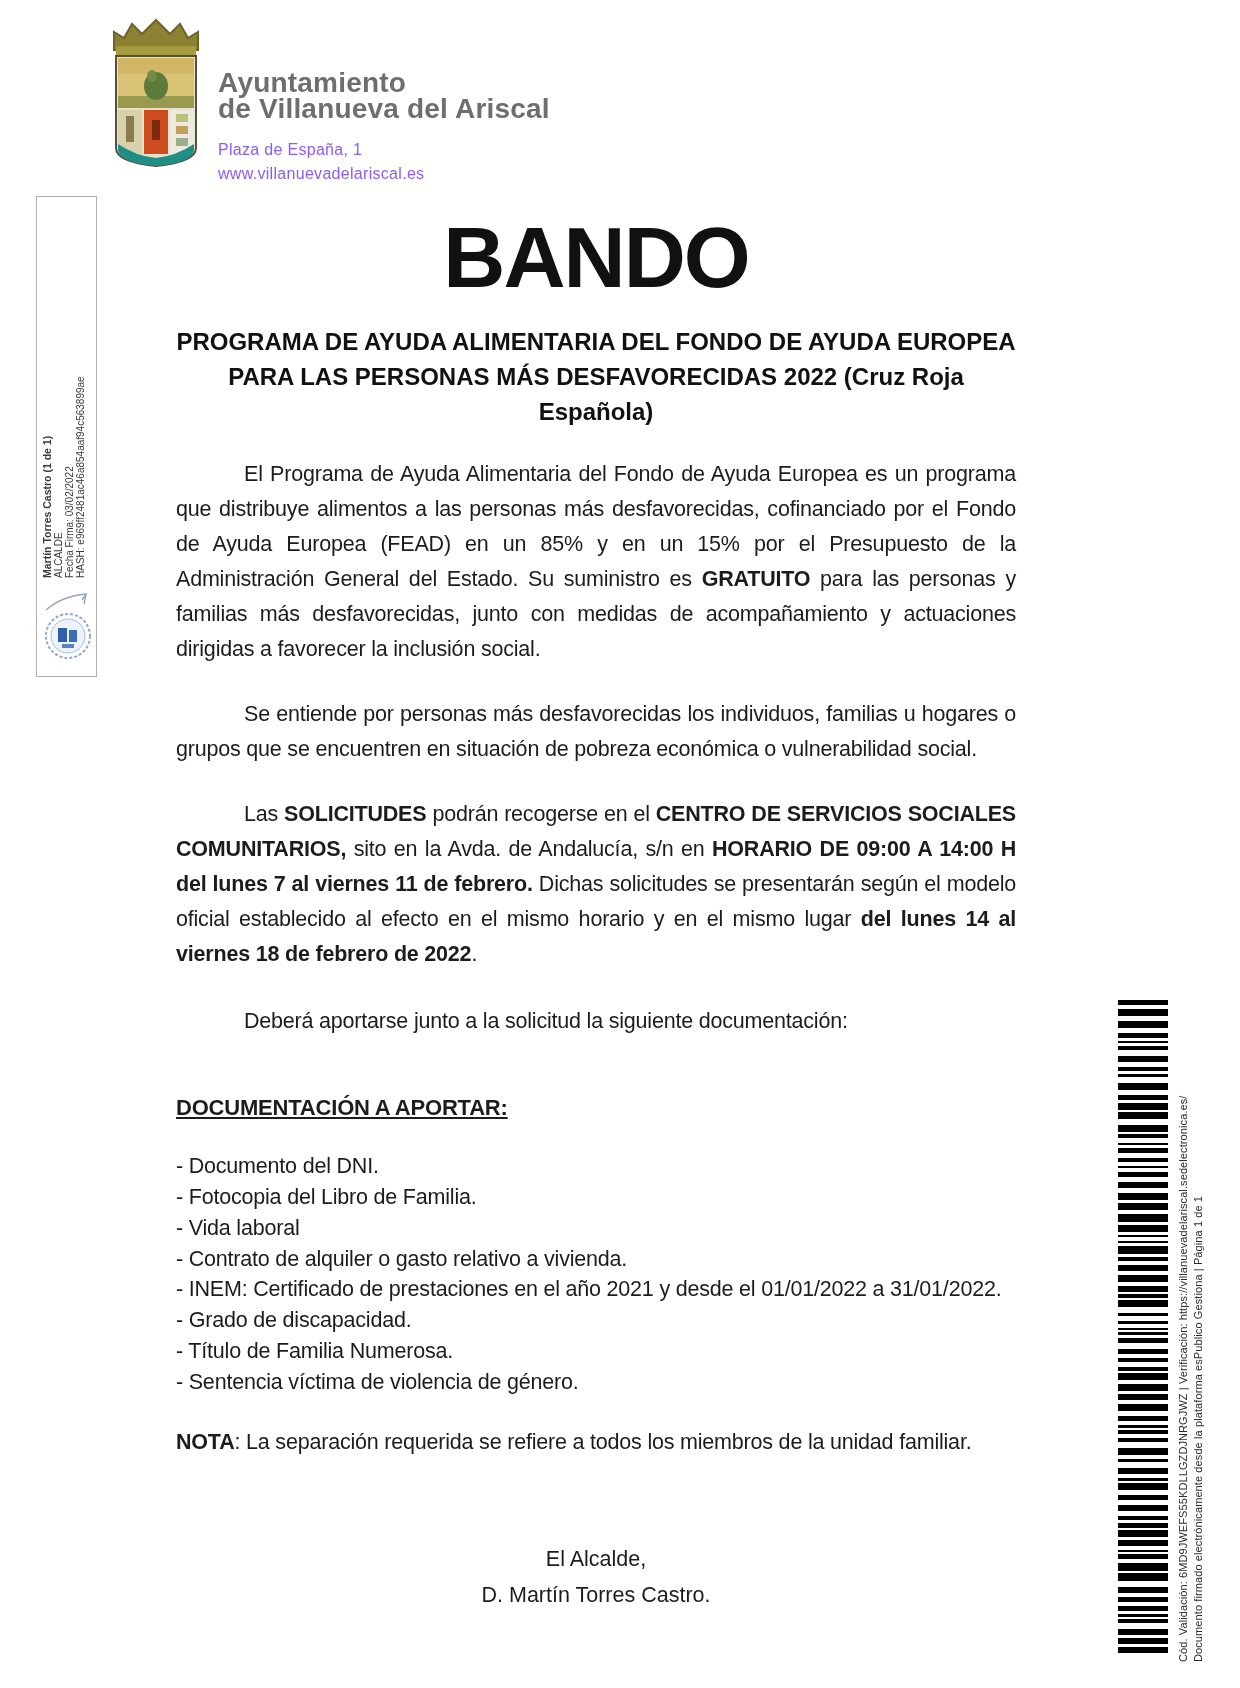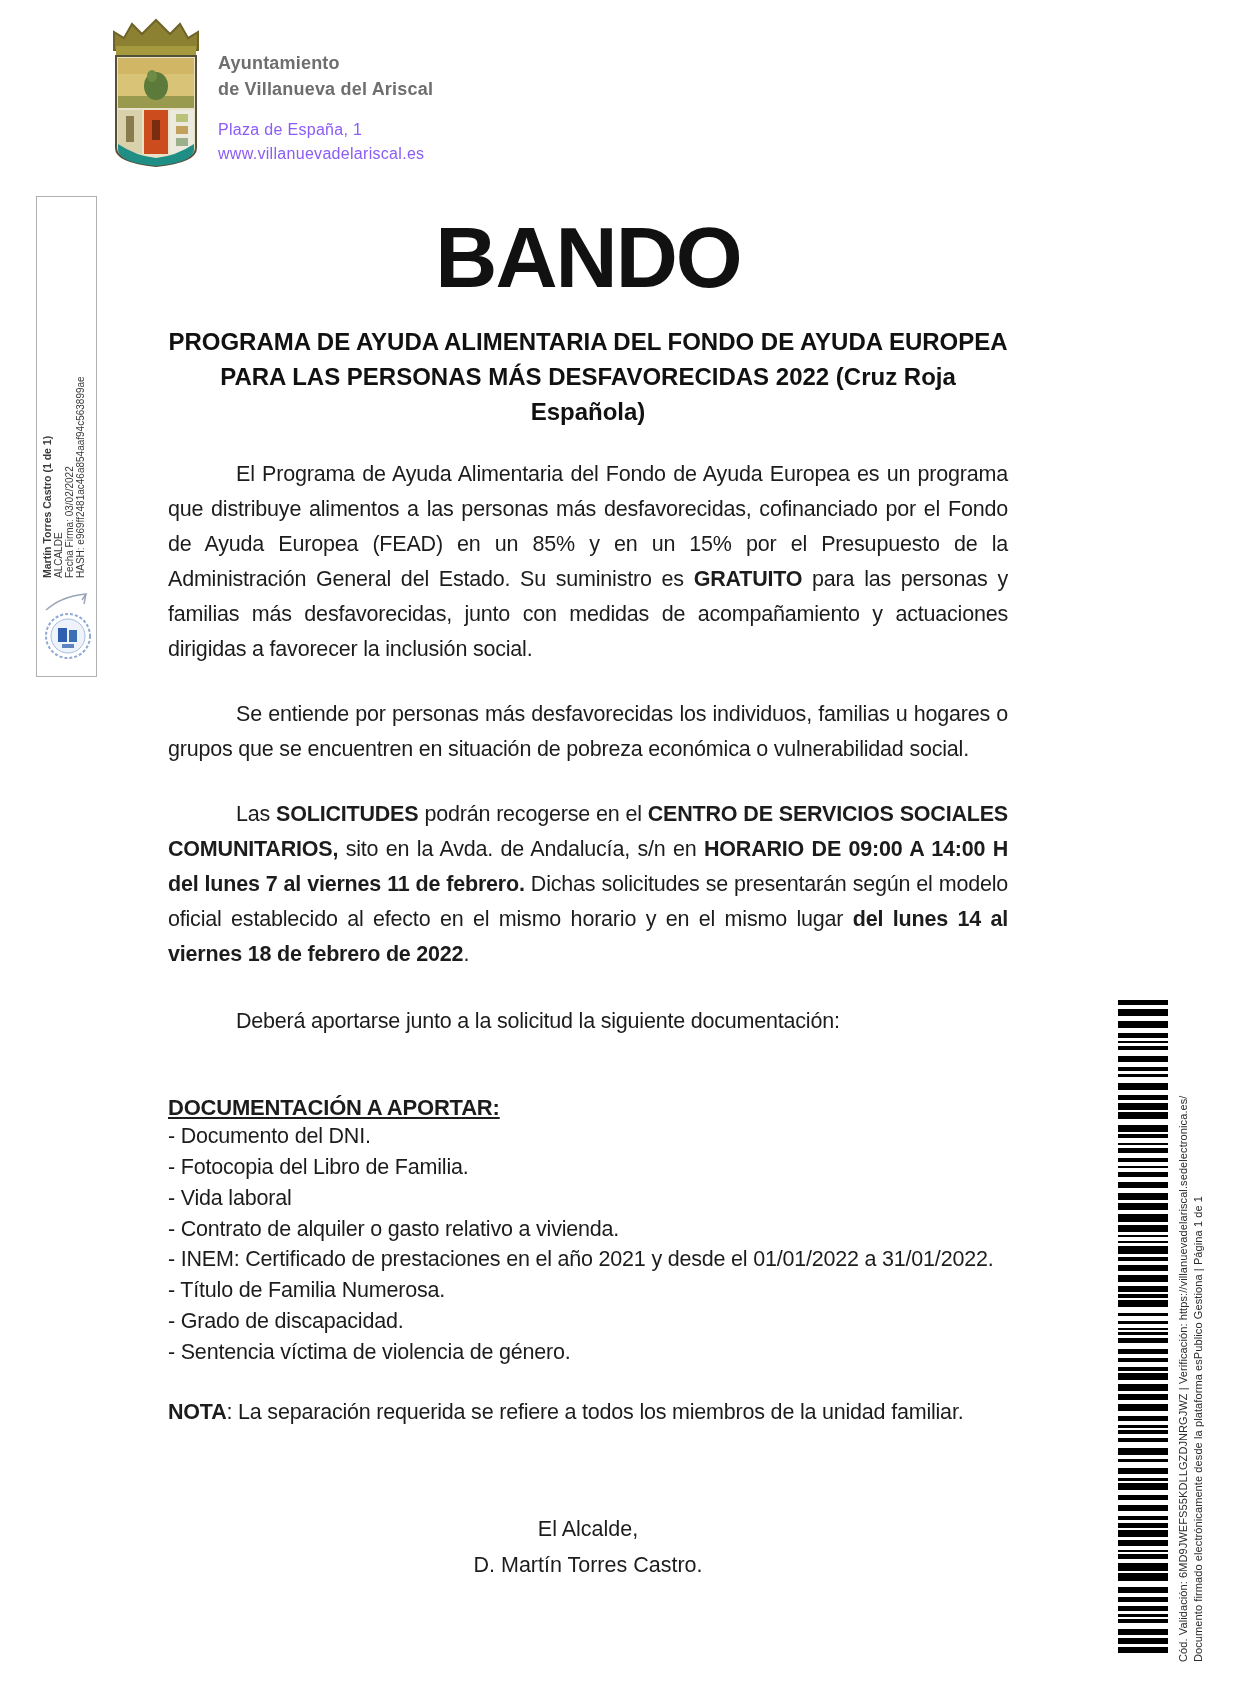--- a/index.html
+++ b/index.html
@@ -2,40 +2,40 @@
 <html><head>
 <meta charset="utf-8">
 <style>
   * { margin:0; padding:0; box-sizing:border-box; }
   body { background:#ffffff; font-family:"Liberation Sans", sans-serif; color:#1c1c1c; }
   .page { position:relative; width:1240px; height:1688px; background:#ffffff; overflow:hidden; }
 
   
   .coat { position:absolute; left:108px; top:16px; }
   .org-block { position:absolute; left:218px; top:50px; }
-  .org-name { font-size:18px; font-weight:bold; color:#6e6e6e; line-height:26px; letter-spacing:.2px; }
+  .org-name { font-size:28px; font-weight:bold; color:#6e6e6e; line-height:26px; letter-spacing:.2px;margin-top:20px; }
   .org-addr { margin-top:16px; font-size:16px; color:#8b5cf6; line-height:24px; letter-spacing:.3px; }
 
   
   .signer-box { position:absolute; left:36px; top:196px; width:61px; height:481px; border:1px solid #b0b0b0; background:#fff; }
   .vline { position:absolute; white-space:nowrap; transform:rotate(-90deg); transform-origin:0 0; color:#3a3a3a; }
   .vl-name { left:41px; top:578px; font-size:10.5px; font-weight:bold; }
   .vl-role { left:53px; top:578px; font-size:10px; }
   .vl-date { left:64px; top:578px; font-size:10px; }
   .vl-hash { left:75px; top:578px; font-size:10px; }
   .stamp { position:absolute; left:42px; top:584px; }
 
   
-  .main { position:absolute; left:168px; top:212px; width:840px; }
+  .main { position:absolute; left:176px; top:212px; width:840px; }
   .bando-title { text-align:center; font-size:86px; font-weight:800; letter-spacing:-2px; line-height:1.05; color:#111; margin-bottom:22px; }
   .subtitle { text-align:center; font-size:24px; font-weight:bold; line-height:35px; margin-bottom:28px; color:#111; }
   .para { font-size:21.5px; line-height:35px; text-align:justify; text-indent:68px; letter-spacing:-0.2px; margin-bottom:30px; }
   .para.p3 { margin-bottom:32px; }
   .para.p4 { margin-bottom:56px; }
-  .sect-heading { font-size:22px; font-weight:bold; text-decoration:underline; letter-spacing:-0.2px; }
+  .sect-heading { font-size:22px; font-weight:bold; text-decoration:underline; letter-spacing:-0.2px; margin-bottom:30px; }
   .doc-list { font-size:21.5px; line-height:30.8px; letter-spacing:-0.2px; }
   .nota { margin-top:27px; font-size:21.5px; line-height:34px; letter-spacing:-0.2px; }
   .signature { margin-top:82px; text-align:center; font-size:21.5px; line-height:36px; }
 
   
   .barcode { position:absolute; left:1118px; top:1000px; width:50px; height:660px; overflow:hidden; }
   .side-line { position:absolute; white-space:nowrap; transform:rotate(-90deg); transform-origin:0 0; font-size:11px; color:#2a2a2a; letter-spacing:.1px; }
   .sl-1 { left:1177px; top:1662px; }
   .sl-2 { left:1192px; top:1662px; }
 </style>
@@ -113,22 +113,22 @@
 
     <div class="sect-heading">DOCUMENTACIÓN A APORTAR:</div>
 
     <div class="doc-list">
 
     <div>- Documento del DNI.</div>
         <div>- Fotocopia del Libro de Familia.</div>
         <div>- Vida laboral</div>
         <div>- Contrato de alquiler o gasto relativo a vivienda.</div>
         <div>- INEM: Certificado de prestaciones en el año 2021 y desde el 01/01/2022 a 31/01/2022.</div>
+        <div>- Grado de discapacidad.</div>
         <div>- Título de Familia Numerosa.</div>
-        <div>- Grado de discapacidad.</div>
         <div>- Sentencia víctima de violencia de género.</div>
       </div>
 
     <div class="nota"><span style="font-weight: bold;">NOTA</span><span>: La separación requerida se refiere a todos los miembros de la unidad familiar.</span></div>
 
     <div class="signature">
       <div>El Alcalde,</div>
       <div>D. Martín Torres Castro.</div>
     </div>
   </div>

